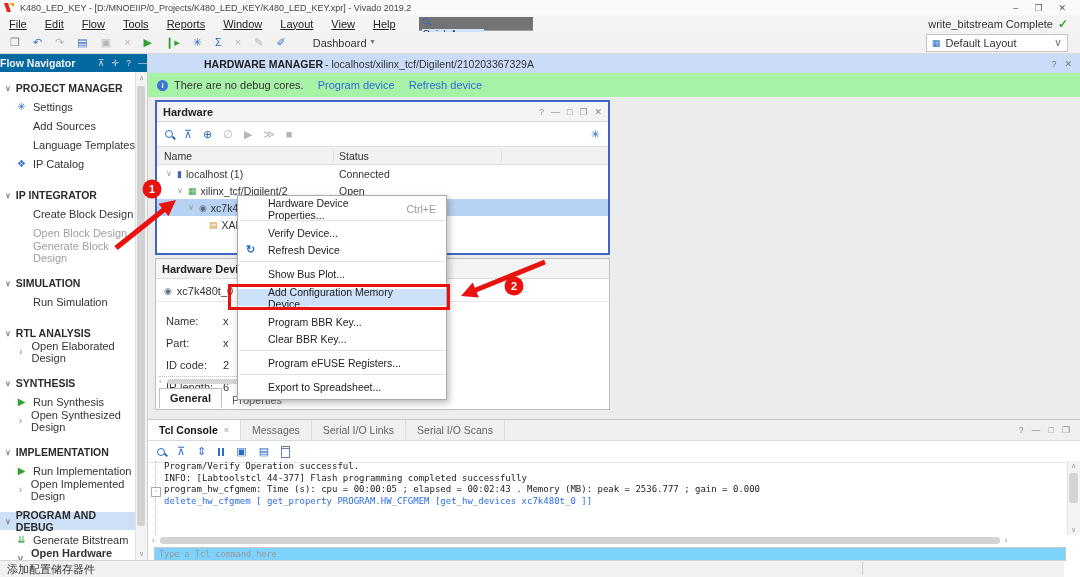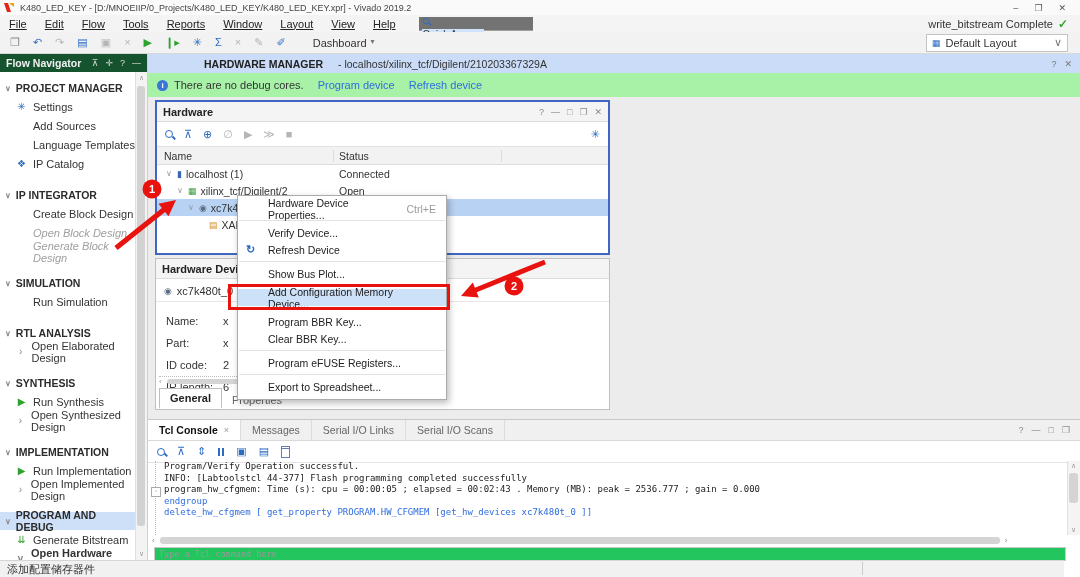--- a/index.html
+++ b/index.html
@@ -23,32 +23,32 @@
   .toolbar{left:0;top:32px;width:1080px;height:22px;background:#f2f2f2;border-bottom:1px solid #d8d8d8;
            display:flex;align-items:center;gap:13px;padding-left:10px;box-sizing:border-box;}
   .tb-ic{font-size:11px;line-height:1;}
   .blue{color:#2b6bc4;} .gray{color:#b5b5b5;} .green{color:#2ea12e;} .dkgray{color:#8a8a8a;}
   .dd{display:flex;gap:4px;color:#333;}
   .layout-dd{margin-left:auto;margin-right:12px;width:130px;height:16px;background:#fff;border:1px solid #c4c4c4;
              display:flex;align-items:center;gap:5px;padding:0 5px;}
   .layout-dd .chev{margin-left:auto;color:#777;}
   
   .flownav{left:0;top:54px;width:148px;height:506px;background:#fff;border-right:1px solid #cfcfcf;box-sizing:border-box;}
-  .fn-head{height:18px;background:#14532d;color:#f2f2f2;display:flex;align-items:center;
-           padding:0 6px;font-size:10.5px;font-weight:bold;}
+  .fn-head{height:18px;background:#0369a1;color:#f2f2f2;display:flex;align-items:center;
+           padding:0 0;font-size:10.5px;font-weight:bold;}
   .fn-head-ic{margin-left:auto;display:flex;gap:7px;color:#d8d8d8;font-size:9px;font-weight:normal;}
   .fn-body{position:absolute;top:18px;left:0;right:11px;bottom:0;overflow:hidden;padding-top:7px;}
   .fn-sec{margin-bottom:13px;}
   .fn-sec-title{height:18px;display:flex;align-items:center;gap:5px;padding-left:5px;
                 font-size:10.5px;font-weight:bold;color:#2b2b2b;}
   .fn-sec-title.hl{background:#cde0f8;}
   .fn-chev{color:#8a8a8a;font-size:8px;}
   .fn-item{height:19px;display:flex;align-items:center;gap:6px;padding-left:33px;color:#333;}
   .fn-item .ic{width:11px;text-align:center;font-size:10px;margin-left:-17px;}
-  .fn-item.disabled{color:#9e9e9e;font-style:italic;}
+  .fn-item.disabled{color:#9e9e9e;}
   .fn-item.bold{font-weight:bold;}
   .fn-scroll{position:absolute;top:18px;right:0;width:11px;bottom:0;background:#f3f3f3;border-left:1px solid #e0e0e0;}
   .fn-thumb{position:absolute;top:14px;left:1px;width:8px;height:440px;background:#d2d2d2;border-radius:3px;}
   .sc-ar{position:absolute;left:1px;width:9px;text-align:center;color:#999;font-size:7px;}
   
   .hwm-bar{left:148px;top:54px;width:932px;height:19px;background:#cadcf7;display:flex;align-items:center;
            padding:0 8px;box-sizing:border-box;font-size:10.5px;}
   .hwm-bar b{font-weight:bold;color:#222;padding-left:48px;}
   .hwm-ic{margin-left:auto;display:flex;gap:8px;color:#777;font-size:9px;}
   .banner{left:148px;top:73px;width:932px;height:24px;background:#a8f2a8;display:flex;align-items:center;
@@ -106,21 +106,21 @@
   .tcl-line{height:11.5px;line-height:11.5px;padding-left:16px;white-space:pre;}
   .tcl-line.code{color:#2f6ddf;}
   .gutterline{position:absolute;left:7px;top:0;bottom:0;border-left:1px dotted #bbb;}
   .fold{position:absolute;left:3px;top:26px;width:8px;height:8px;border:1px solid #aaa;background:#fff;
         font-size:7px;line-height:7px;text-align:center;color:#777;}
   .vscroll{position:absolute;right:0;top:41px;width:12px;height:74px;background:#f4f4f4;border-left:1px solid #e0e0e0;}
   .vthumb{position:absolute;left:1px;top:12px;width:9px;height:30px;background:#d4d4d4;border-radius:3px;}
   .hscroll{position:absolute;left:0;right:12px;top:115px;height:11px;display:flex;align-items:center;
            color:#888;font-size:8px;padding:0 4px;}
   .hthumb{flex:1;height:7px;background:#d4d4d4;border-radius:3px;margin:0 5px;max-width:840px;}
-  .tcl-input{position:absolute;left:6px;right:14px;top:127px;height:12px;border:1px solid #c9c9c9;background:#22c55e;
+  .tcl-input{position:absolute;left:6px;right:14px;top:127px;height:12px;border:1px solid #c9c9c9;background:#7dd3fc;
              font-family:"DejaVu Sans Mono",monospace;font-size:8.5px;color:#555;padding:0 4px;}
   .tcl-input::placeholder{color:#999;}
   
   .statusbar{left:0;top:560px;width:1064px;height:17px;background:#f1f1f1;border-top:1px solid #d5d5d5;
              display:flex;align-items:center;padding-left:7px;box-sizing:border-box;font-size:11px;color:#333;}
   .sb-div{position:absolute;left:862px;top:562px;height:13px;border-left:1px solid #ccc;}
   
   .mag{display:inline-block;width:6px;height:6px;border:1.5px solid #2b6bc4;border-radius:50%;position:relative;flex:none;}
   .mag::after{content:"";position:absolute;width:4px;height:1.5px;background:#2b6bc4;transform:rotate(45deg);right:-3.5px;bottom:-1px;}
   .pausei{display:inline-flex;gap:2px;flex:none;}
@@ -302,21 +302,21 @@
     </div>
     <div class="fn-scroll">
       <span class="sc-ar" style="top:2px">∧</span>
       <div class="fn-thumb"></div>
       <span class="sc-ar" style="bottom:2px">∨</span>
     </div>
   </div>
 
   <div class="abs hwm-bar">
     <b>HARDWARE MANAGER</b>
-    <span style="margin-left:15px;color:#333">- localhost/xilinx_tcf/Digilent/210203367329A</span>
+    <span style="margin-left:2px;color:#333">- localhost/xilinx_tcf/Digilent/210203367329A</span>
     <span class="hwm-ic">
       <span>?</span>
       <span>✕</span>
     </span>
   </div>
 
   <div class="abs banner">
     <span class="info-i">i</span>
     <span>There are no debug cores.</span>
     <span class="link">Program device</span>
@@ -452,21 +452,20 @@
       <span class="tb-ic blue">▣</span>
       <span class="tb-ic blue">▤</span>
       <span class="trash"></span>
     </div>
     <div class="tcl-body">
       <div class="gutterline"></div>
       <div class="fold">-</div>
       <div class="tcl-line">Program/Verify Operation successful.</div>
       <div class="tcl-line">INFO: [Labtoolstcl 44-377] Flash programming completed successfully</div>
       <div class="tcl-line">program_hw_cfgmem: Time (s): cpu = 00:00:05 ; elapsed = 00:02:43 . Memory (MB): peak = 2536.777 ; gain = 0.000</div>
-      <div class="tcl-line code">endgroup</div>
       <div class="tcl-line code">delete_hw_cfgmem [ get_property PROGRAM.HW_CFGMEM [get_hw_devices xc7k480t_0 ]]</div>
     </div>
     <div class="vscroll">
       <span class="sc-ar" style="top:1px">∧</span>
       <div class="vthumb"></div>
       <span class="sc-ar" style="bottom:1px">∨</span>
     </div>
     <div class="hscroll">
       <span>‹</span>
       <div class="hthumb"></div>

